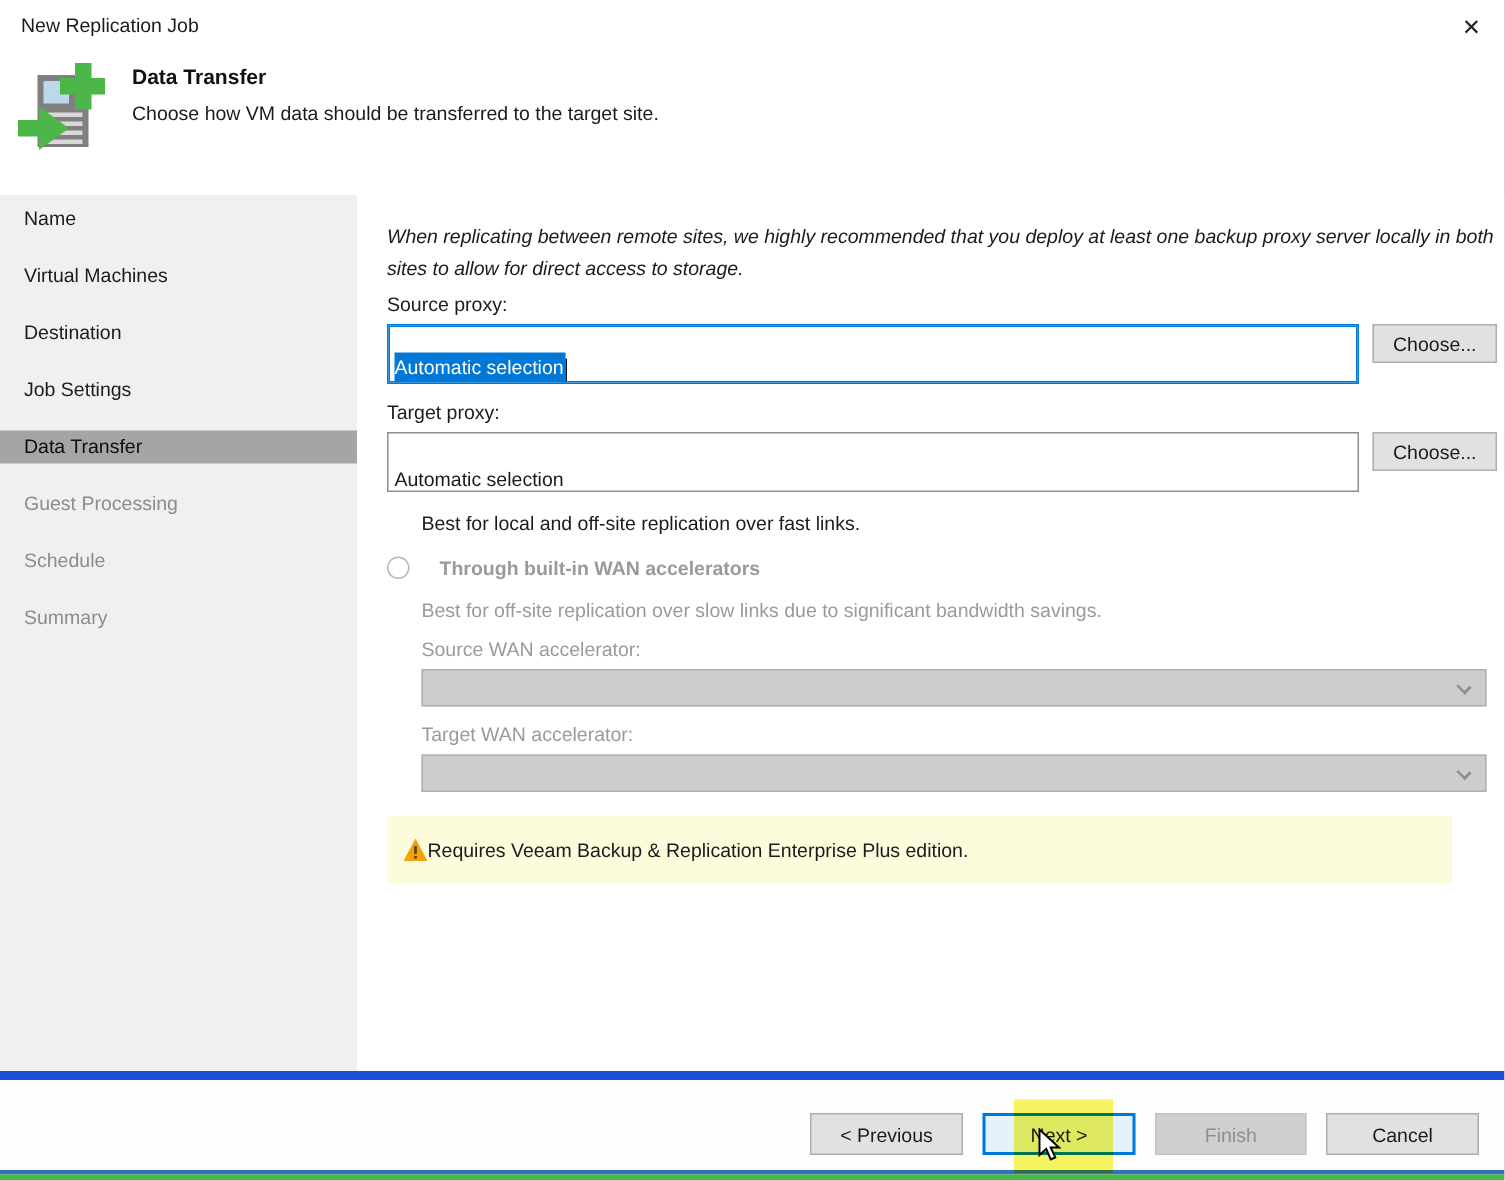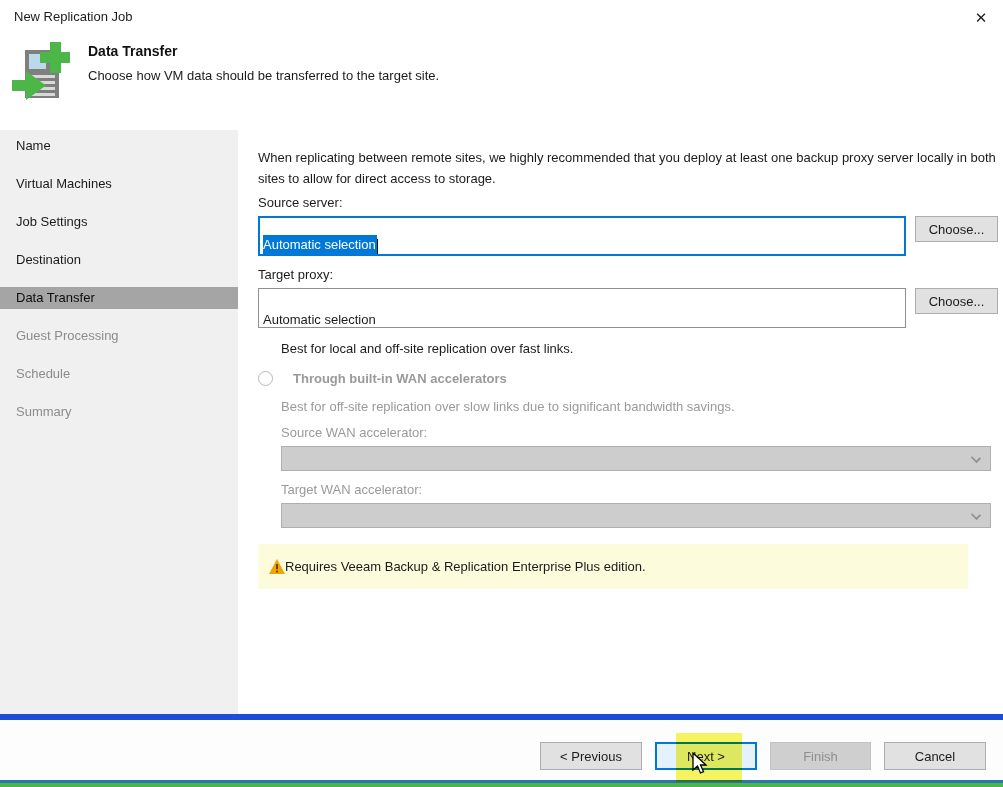--- a/index.html
+++ b/index.html
@@ -25,21 +25,21 @@
   .header-text { position: absolute; left: 88px; top: 9px; }
   .header-title { font-size: 14px; font-weight: bold; color: #111; margin-bottom: 9px; }
   .header-sub { font-size: 13px; color: #1b1b1b; }
   
   .body { position: absolute; top: 130px; left: 0; right: 0; bottom: 73px; display: flex; }
   .sidebar { width: 238px; background: #f0f0f0; flex: none; padding-top: 5px; }
   .step { height: 22px; line-height: 22px; padding-left: 16px; margin-bottom: 16px; color: #1b1b1b; cursor: pointer; }
   .step.future { color: #8c8c8c; }
   .step.active { background: #a5a5a5; color: #0d0d0d; margin-left: 0; }
   .main { flex: 1; background: #ffffff; padding: 17px 15px 0 20px; position: relative; }
-  .intro { line-height: 21px; margin-bottom: 6px; width: 740px; }
+  .intro { line-height: 21px; margin-bottom: 6px; width: 740px; font-style: italic; }
   .field-label { margin: 2px 0 6px 0; }
   .input-row { display: flex; gap: 9px; margin-bottom: 11px; }
   .text-input {
     flex: 1; height: 40px; background: #ffffff; border: 1px solid #8f8f8f;
     display: flex; align-items: flex-end; padding-left: 4px; overflow: hidden; white-space: nowrap;
   }
   .text-input.focused { border: 1px solid #0078d7; outline: 1px solid #0078d7; outline-offset: -2px; }
   .selected-text { background: #0078d7; color: #ffffff; padding: 2px 1px 3px 0; }
   .caret { display: inline-block; width: 1px; height: 16px; background: #111; margin-left: 0; }
   .btn {
@@ -121,32 +121,32 @@
       <div class="header-title">Data Transfer</div>
       <div class="header-sub">Choose how VM data should be transferred to the target site.</div>
     </div>
   </div>
 
   <div class="body">
 
     <div class="sidebar">
       <div class="step">Name</div>
       <div class="step">Virtual Machines</div>
+      <div class="step">Destination</div>
       <div class="step">Job Settings</div>
-      <div class="step">Destination</div>
       <div class="step active">Data Transfer</div>
       <div class="step future">Guest Processing</div>
       <div class="step future">Schedule</div>
       <div class="step future">Summary</div>
     </div>
 
     <div class="main">
       <div class="intro">When replicating between remote sites, we highly recommended that you deploy at least one backup proxy server locally in both sites to allow for direct access to storage.</div>
 
-      <div class="field-label">Source server:</div>
+      <div class="field-label">Source proxy:</div>
       <div class="input-row">
         <div class="text-input focused">
           <span class="selected-text">Automatic selection</span>
             <span class="caret"></span>
         </div>
         <button class="btn choose-btn">Choose...</button>
       </div>
 
       <div class="field-label">Target proxy:</div>
       <div class="input-row">

